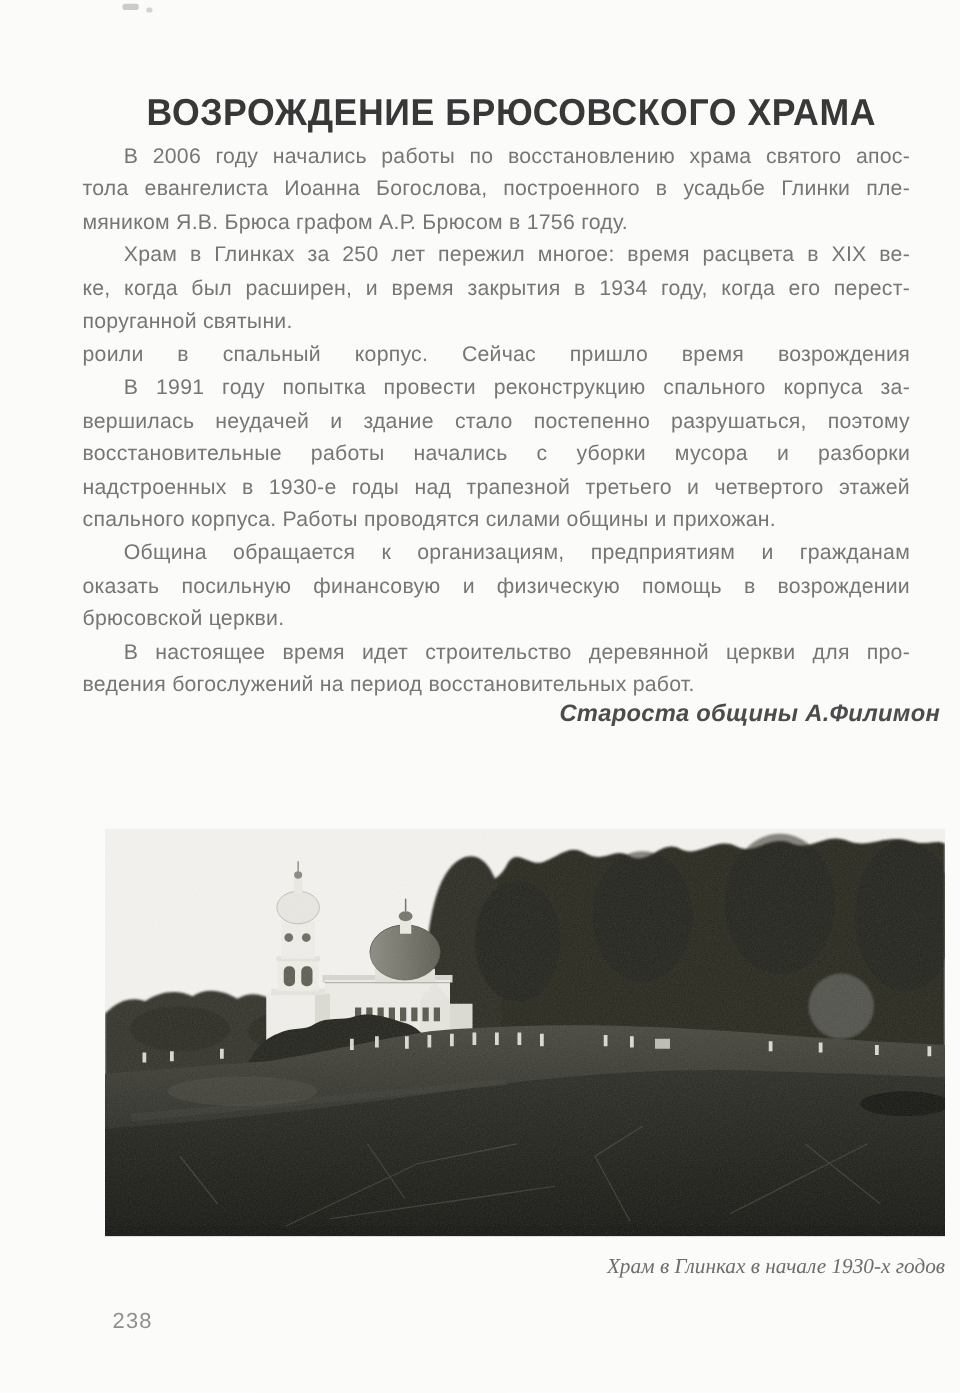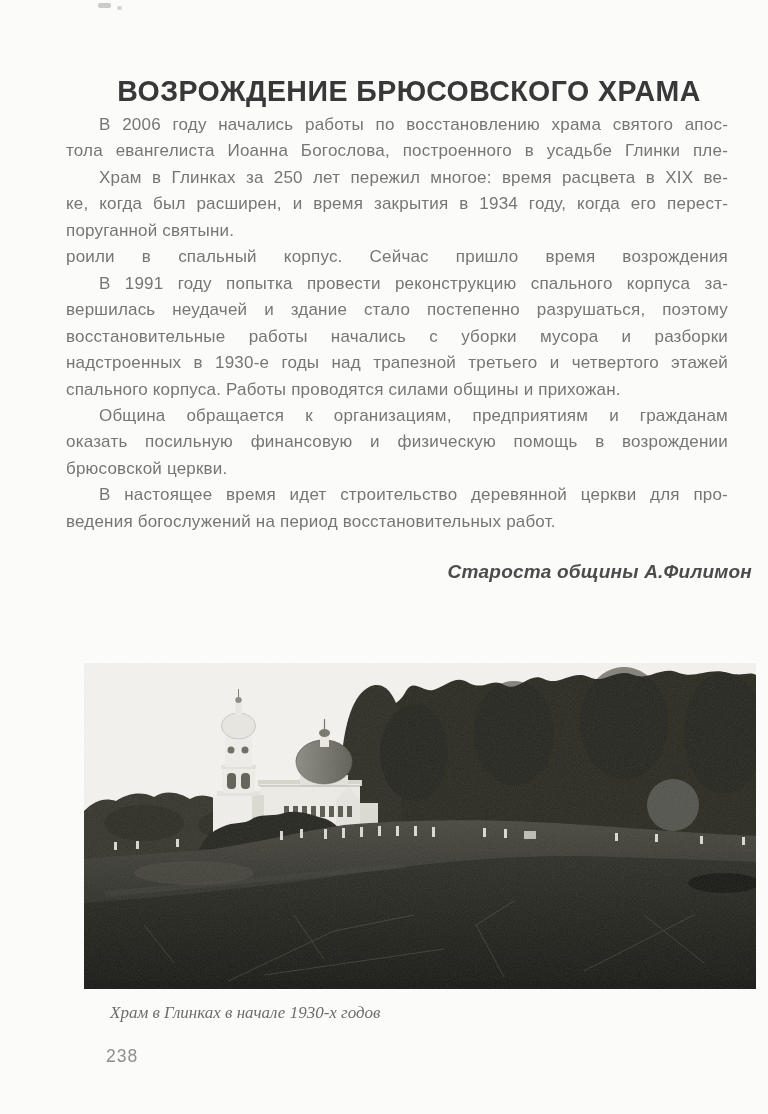--- a/index.html
+++ b/index.html
@@ -12,38 +12,39 @@
   .text-block{position:absolute;left:66px;top:112px;width:662px;
               font-size:17px;line-height:26.45px;color:#767674;letter-spacing:.2px;}
   .line{text-align:justify;text-align-last:justify;}
   .line.end{text-align-last:auto;}
   .line.ind{text-indent:33px;}
   .signature{position:absolute;left:88px;top:561px;width:664px;text-align:right;
              font-style:italic;font-weight:700;font-size:19px;color:#4c4c4c;letter-spacing:.2px;}
   .photo{position:absolute;left:84px;top:663px;width:672px;height:326px;}
   .photo svg{display:block;}
   .caption{position:absolute;left:84px;top:1003px;width:672px;box-sizing:border-box;
-           padding-left:26px;text-align:left;font-family:"Liberation Serif",serif;
+           padding-left:26px;text-align:right;font-family:"Liberation Serif",serif;
            font-style:italic;font-size:17px;color:#6d6d6d;}
-  .pagenum{position:absolute;left:106px;top:1046px;font-size:17.5px;color:#8e8e8e;letter-spacing:1px;}
+  .pagenum{position:absolute;left:90px;top:1046px;font-size:17.5px;color:#8e8e8e;letter-spacing:1px;}
 </style>
 </head>
 <body>
 
 <div class="page">
 
   <div class="speck" style="left:98px;top:3px;width:13px;height:5px;opacity:.5;"></div>
   <div class="speck" style="left:117px;top:6px;width:5px;height:4px;opacity:.4;"></div>
 
   <h1 class="title">ВОЗРОЖДЕНИЕ БРЮСОВСКОГО ХРАМА</h1>
 
   <div class="text-block">
     <div>
       <div class="line ind">В 2006 году начались работы по восстановлению храма святого апос-</div>
       <div class="line">тола евангелиста Иоанна Богослова, построенного в усадьбе Глинки пле-</div>
+      <div class="line end">мяником Я.В. Брюса графом А.Р. Брюсом в 1756 году.</div>
     </div>
     <div>
       <div class="line ind">Храм в Глинках за 250 лет пережил многое: время расцвета в XIX ве-</div>
       <div class="line">ке, когда был расширен, и время закрытия в 1934 году, когда его перест-</div>
       <div class="line end">поруганной святыни.</div>
       <div class="line">роили в спальный корпус. Сейчас пришло время возрождения</div>
     </div>
     <div>
       <div class="line ind">В 1991 году попытка провести реконструкцию спального корпуса за-</div>
       <div class="line">вершилась неудачей и здание стало постепенно разрушаться, поэтому</div>

